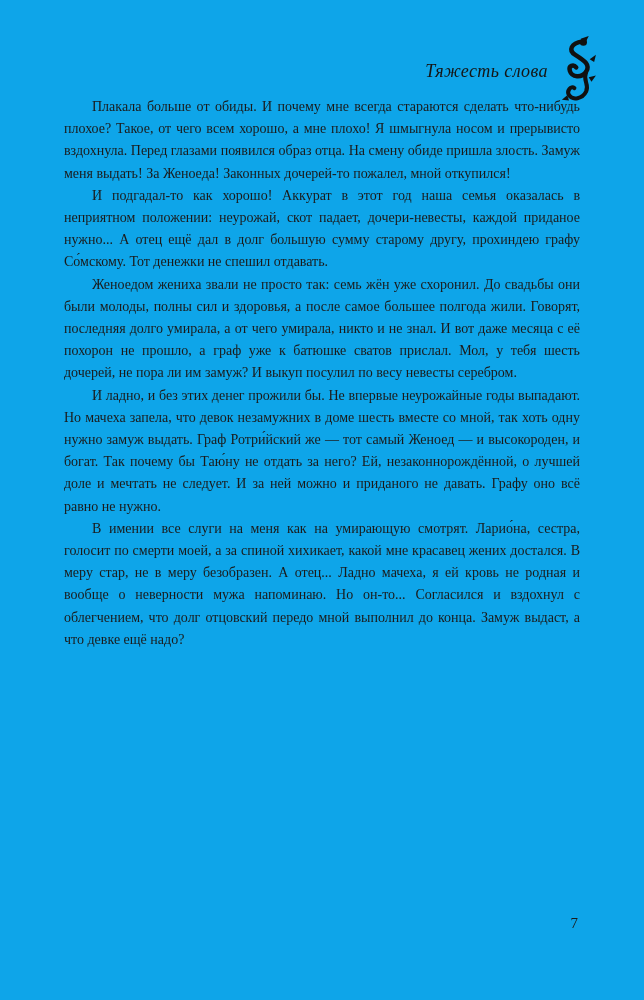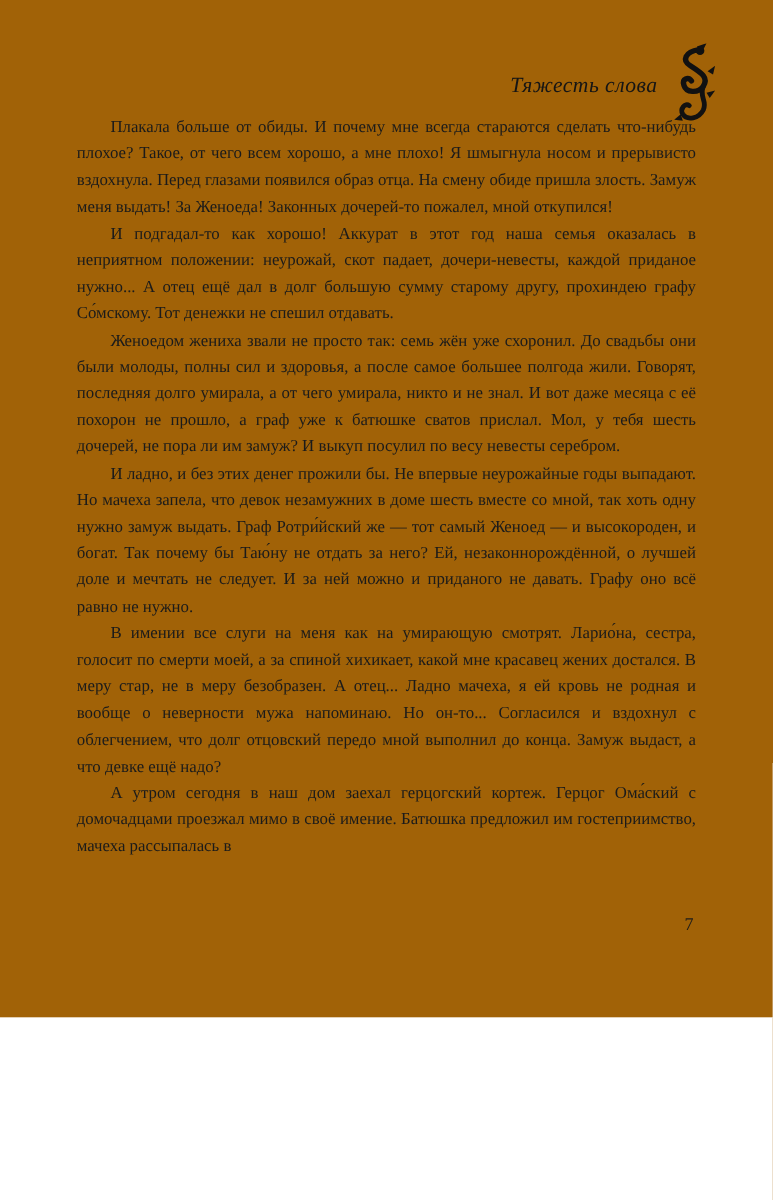--- a/index.html
+++ b/index.html
@@ -3,22 +3,22 @@
   <meta charset="utf-8">
   <style>
     html, body {
       margin: 0;
       padding: 0;
       background: #ffffff;
     }
     .page {
       position: relative;
       width: 644px;
-      height: 848px;
-      background: #a16207;
+      height: 1000px;
+      background: #0ea5e9;
       font-family: "Liberation Serif", "DejaVu Serif", serif;
       color: #1b1b1b;
       overflow: hidden;
     }
     .page-header {
       position: absolute;
       top: 36px;
       right: 46px;
       display: flex;
       align-items: center;
@@ -81,18 +81,17 @@
       </svg>
     </span>
   </header>
 
   <main class="text-block">
     <p>Плакала больше от обиды. И почему мне всегда стараются сделать что-нибудь плохое? Такое, от чего всем хорошо, а мне плохо! Я шмыгнула носом и прерывисто вздохнула. Перед глазами появился образ отца. На смену обиде пришла злость. Замуж меня выдать! За Женоеда! Законных дочерей-то пожалел, мной откупился!</p>
     <p>И подгадал-то как хорошо! Аккурат в этот год наша семья оказалась в неприятном положении: неурожай, скот падает, дочери-невесты, каждой приданое нужно... А отец ещё дал в долг большую сумму старому другу, прохиндею графу Со́мскому. Тот денежки не спешил отдавать.</p>
     <p>Женоедом жениха звали не просто так: семь жён уже схоронил. До свадьбы они были молоды, полны сил и здоровья, а после самое большее полгода жили. Говорят, последняя долго умирала, а от чего умирала, никто и не знал. И вот даже месяца с её похорон не прошло, а граф уже к батюшке сватов прислал. Мол, у тебя шесть дочерей, не пора ли им замуж? И выкуп посулил по весу невесты серебром.</p>
     <p>И ладно, и без этих денег прожили бы. Не впервые неурожайные годы выпадают. Но мачеха запела, что девок незамужних в доме шесть вместе со мной, так хоть одну нужно замуж выдать. Граф Ротри́йский же — тот самый Женоед — и высокороден, и богат. Так почему бы Таю́ну не отдать за него? Ей, незаконнорождённой, о лучшей доле и мечтать не следует. И за ней можно и приданого не давать. Графу оно всё равно не нужно.</p>
     <p>В имении все слуги на меня как на умирающую смотрят. Ларио́на, сестра, голосит по смерти моей, а за спиной хихикает, какой мне красавец жених достался. В меру стар, не в меру безобразен. А отец... Ладно мачеха, я ей кровь не родная и вообще о неверности мужа напоминаю. Но он-то... Согласился и вздохнул с облегчением, что долг отцовский передо мной выполнил до конца. Замуж выдаст, а что девке ещё надо?</p>
-    <p>А утром сегодня в наш дом заехал герцогский кортеж. Герцог Ома́ский с домочадцами проезжал мимо в своё имение. Батюшка предложил им гостеприимство, мачеха рассыпалась в</p>
   </main>
 
   <span class="page-number">7</span>
 
 </div>
 
 </body></html>

